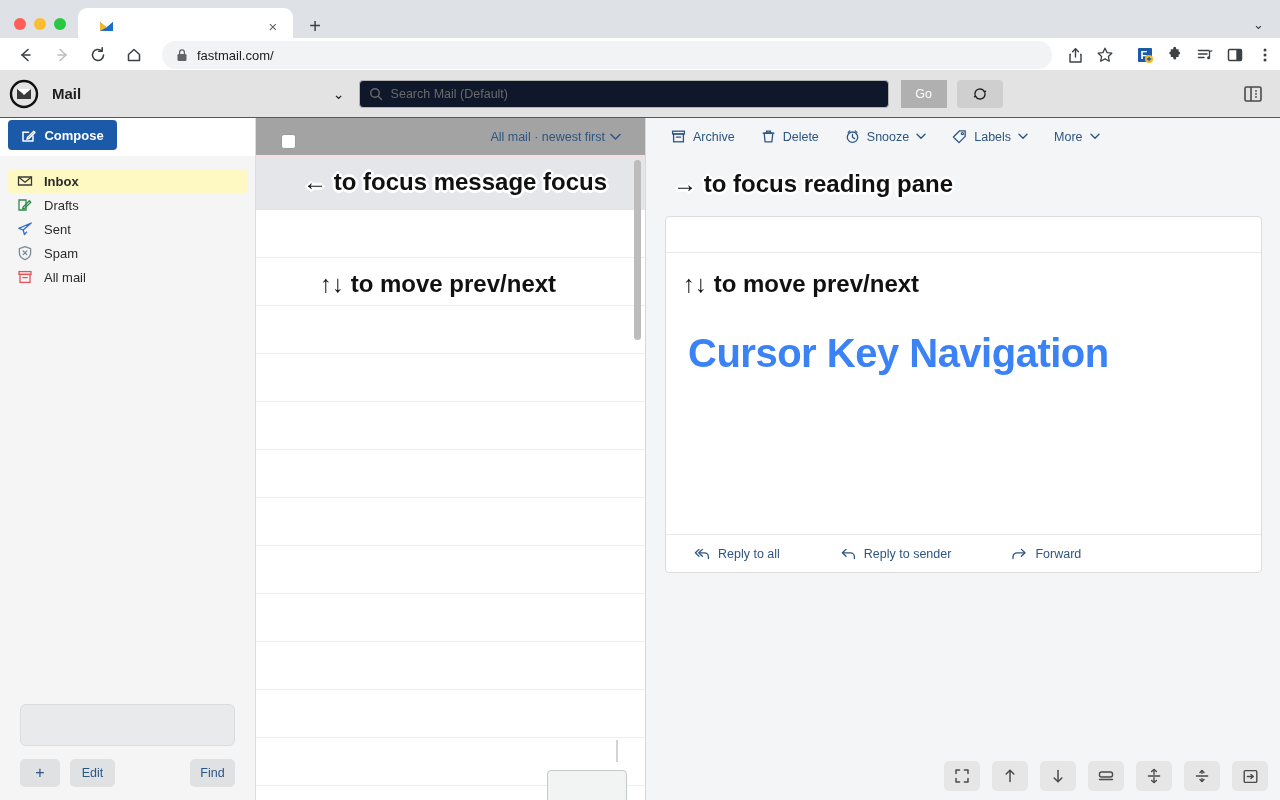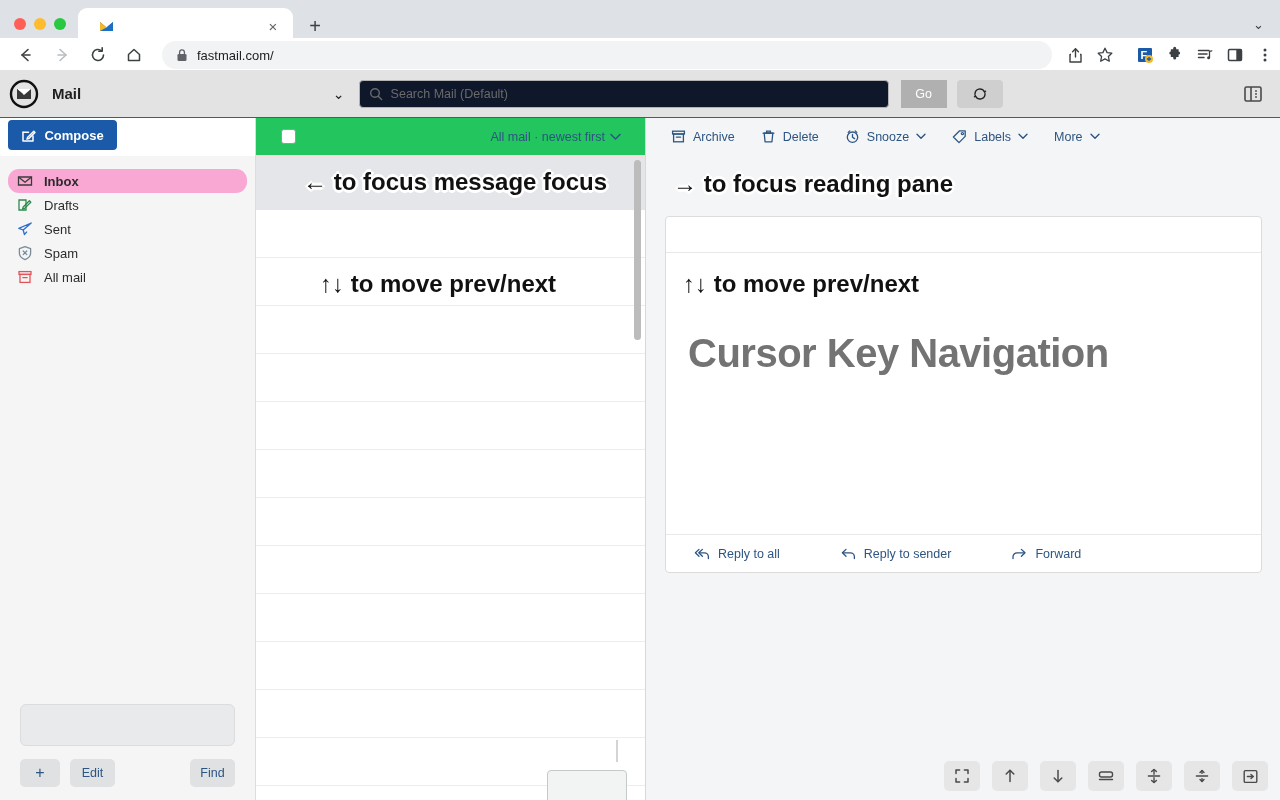--- a/index.html
+++ b/index.html
@@ -147,21 +147,21 @@
     color: #ffffff; font-size: 13px; font-weight: bold;
   }
   .folder-list { padding-top: 13px; }
   .folder {
     height: 24px; margin: 0 8px;
     display: flex; align-items: center; gap: 11px;
     padding: 0 8px;
     border-radius: 4px;
     font-size: 13px; color: #2b2b2b;
   }
-  .folder.active { background: #f9a8d4; font-weight: bold; border-radius: 11px; }
+  .folder.active { background: #fef9c3; font-weight: bold; }
   .folder-icon { width: 17px; height: 17px; flex: none;
                  display: flex; align-items: center; justify-content: center; }
 
   .sidebar-bottom {
     position: absolute; bottom: 0; left: 0; width: 255px;
   }
   .sidebar-box {
     margin: 0 20px; height: 42px;
     background: #e9eaec; border: 1px solid #dadcde; border-radius: 6px;
   }
@@ -178,22 +178,22 @@
   .sb-btn.edit { width: 45px; margin-left: 10px; }
   .sb-btn.find { width: 45px; margin-left: auto; }
 
   
   .listpane {
     position: absolute; top: 0; left: 256px; width: 390px; height: 682px;
     background: #ffffff;
     border-right: 1px solid #d8d8d8;
   }
   .list-toolbar {
-    height: 37px; background: #22c55e;
-    display: flex; align-items: center;
+    height: 37px; background: #a3a3a3;
+    display: flex; 
     padding: 16px 12px;
   }
   .list-check {
     width: 15px; height: 15px; margin-left: 13px;
     border: 1px solid #9a9a9a; border-radius: 3px; background: #fff;
   }
   .list-sort {
     margin-left: auto; margin-right: 12px;
     font-size: 12.5px; color: #2d5582;
     display: flex; align-items: center; gap: 5px;
@@ -246,21 +246,21 @@
     gap: 12px;
   }
   .rf-item {
     display: flex; align-items: center; gap: 8px;
     color: #2d5582; font-size: 12.5px;
     margin-right: 48px;
   }
   .cursor-title {
     position: absolute; top: 78px; left: 22px;
     font-size: 40px; font-weight: bold;
-    color: #737373;
+    color: #3b82f6;
     letter-spacing: -0.5px;
     text-shadow:
       2px 0 0 #fff, -2px 0 0 #fff, 0 2px 0 #fff, 0 -2px 0 #fff,
       1.5px 1.5px 0 #fff, -1.5px 1.5px 0 #fff, 1.5px -1.5px 0 #fff, -1.5px -1.5px 0 #fff;
     white-space: nowrap;
   }
 
   
   .hint {
     position: absolute;

